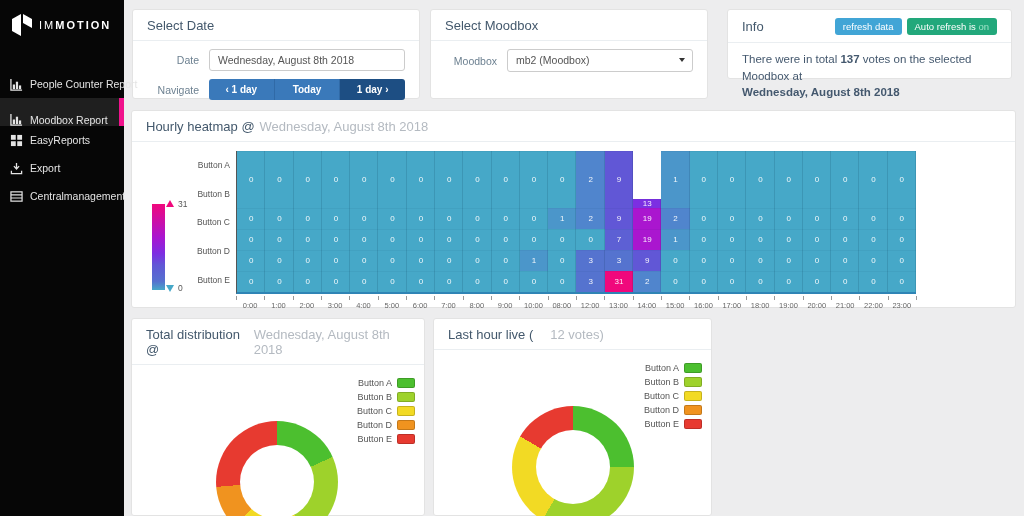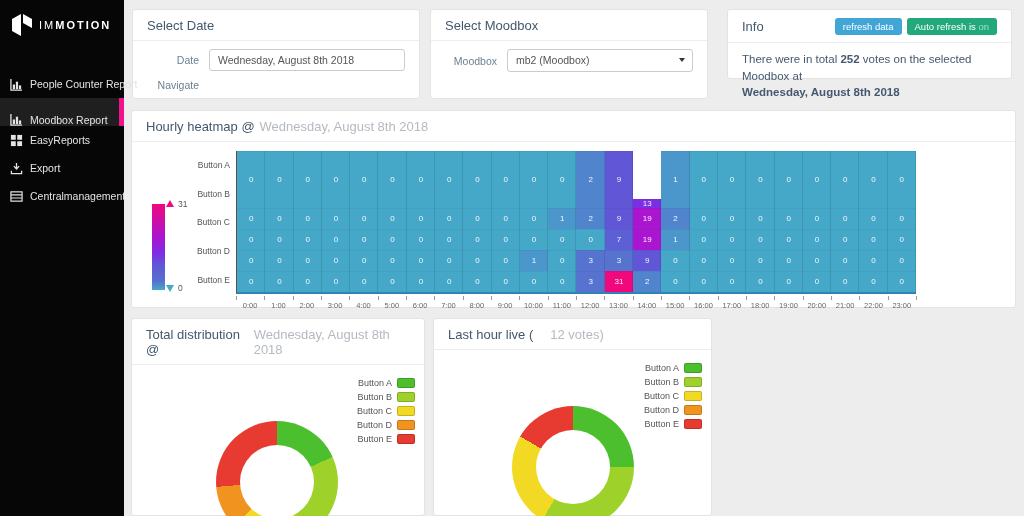--- a/index.html
+++ b/index.html
@@ -139,20 +139,25 @@
     <section class="panel" id="p-date">
       <div class="panel-head">
         <span class="panel-title">Select Date</span>
       </div>
       <div class="form-row">
         <span class="form-label">Date</span>
         <input class="text-input" type="text" value="Wednesday, August 8th 2018" style="">
       </div>
       <div class="form-row">
         <span class="form-label">Navigate</span>
+        <div class="btn-group">
+          <button class="nav-btn">‹ 1 day</button>
+          <button class="nav-btn">Today</button>
+          <button class="nav-btn dark">1 day ›</button>
+        </div>
       </div>
     </section>
 
     <section class="panel" id="p-moodbox">
       <div class="panel-head">
         <span class="panel-title">Select Moodbox</span>
       </div>
       <div class="form-row">
         <span class="form-label">Moodbox</span>
         <div class="fake-select">
@@ -164,21 +169,21 @@
 
     <section class="panel" id="p-info">
       <div class="panel-head">
         <span class="panel-title">Info</span>
         <span class="info-btns">
           <button class="pill blue">refresh data</button>
           <button class="pill green"><span>Auto refresh is </span><span class="on">on</span></button>
         </span>
       </div>
       <div class="info-body">
-        <span>There were in total </span><b>252</b><span> votes on the selected Moodbox at</span>
+        <span>There were in total </span><b>137</b><span> votes on the selected Moodbox at</span>
         <div><b>Wednesday, August 8th 2018</b></div>
       </div>
     </section>
 
     <section class="panel" id="p-heatmap">
       <div class="panel-head" style="justify-content:flex-start; gap:5px;">
         <span class="panel-title">Hourly heatmap @</span>
         <span class="panel-title muted">Wednesday, August 8th 2018</span>
       </div>
       <div class="hm-area">
@@ -322,21 +327,21 @@
             <div>1:00</div>
             <div>2:00</div>
             <div>3:00</div>
             <div>4:00</div>
             <div>5:00</div>
             <div>6:00</div>
             <div>7:00</div>
             <div>8:00</div>
             <div>9:00</div>
             <div>10:00</div>
-            <div>11:00</div>
+            <div>08:00</div>
             <div>12:00</div>
             <div>13:00</div>
             <div>14:00</div>
             <div>15:00</div>
             <div>16:00</div>
             <div>17:00</div>
             <div>18:00</div>
             <div>19:00</div>
             <div>20:00</div>
             <div>21:00</div>

